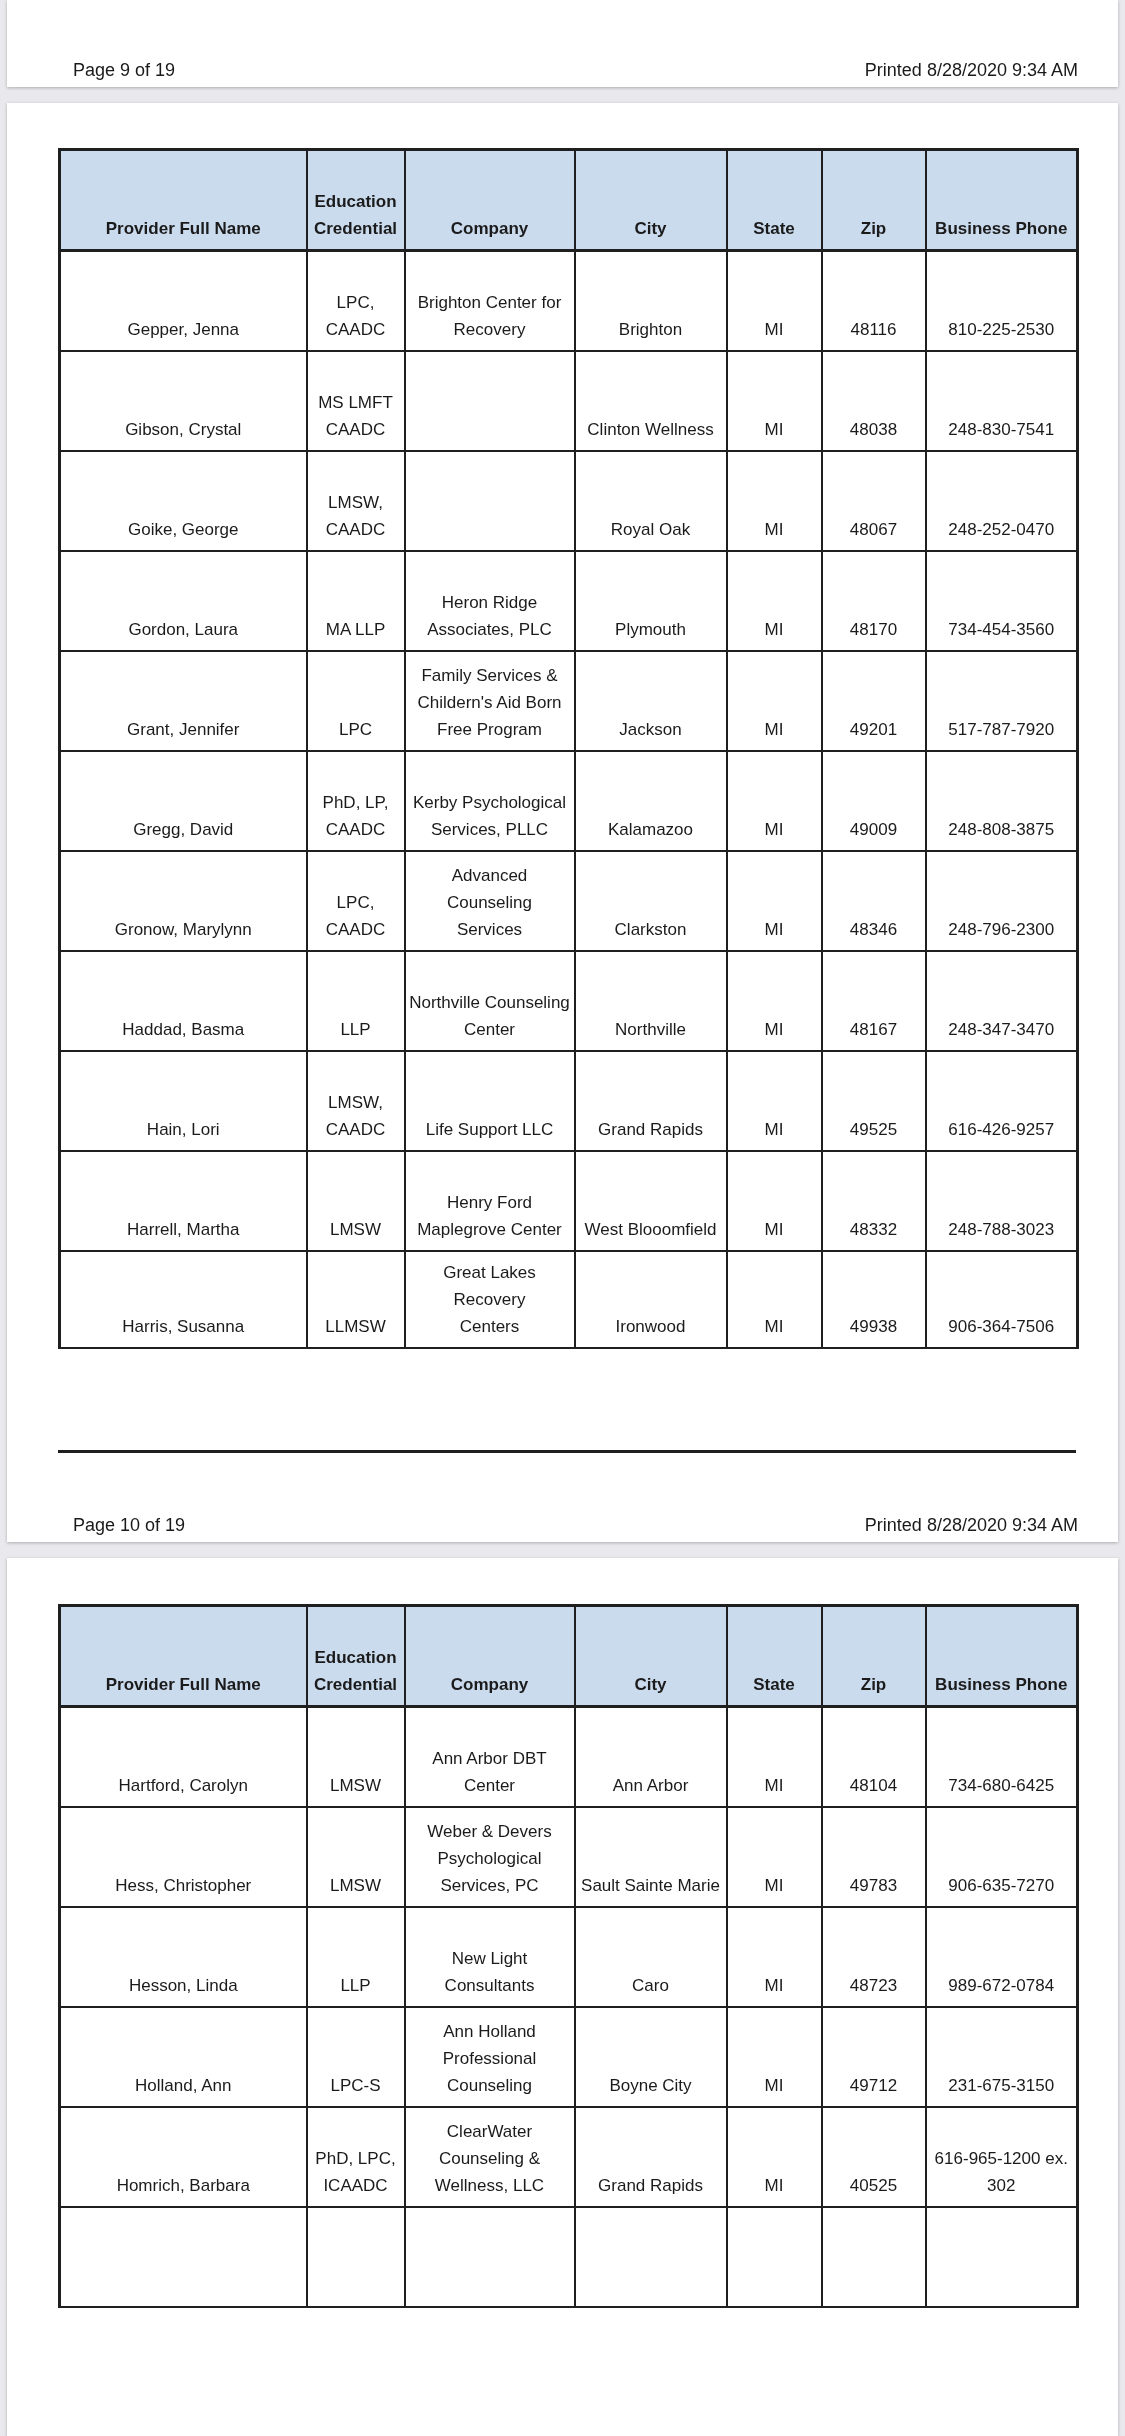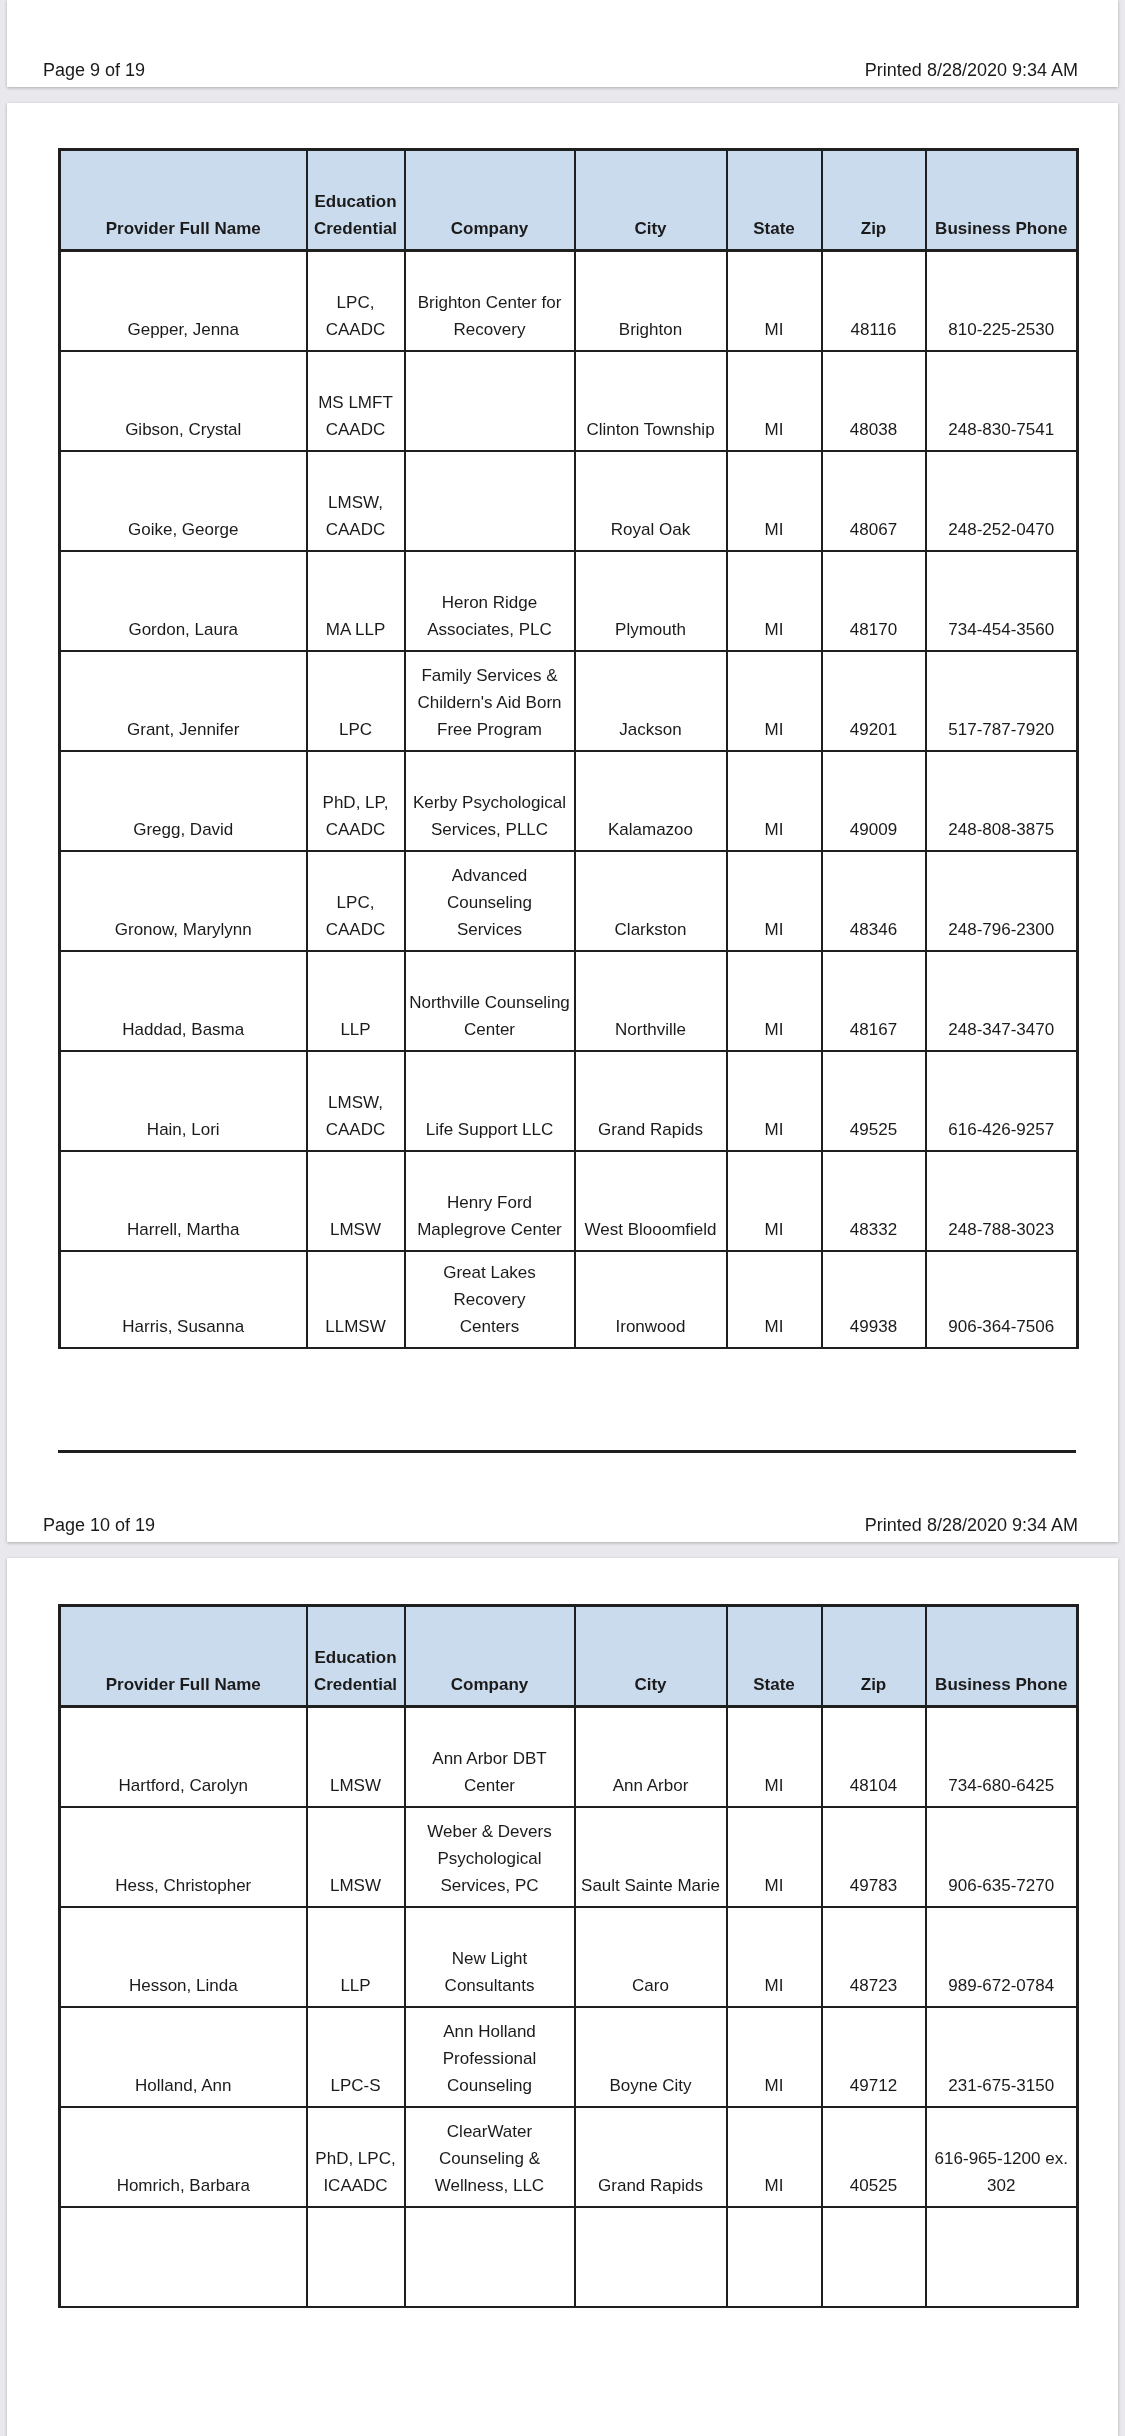--- a/index.html
+++ b/index.html
@@ -13,21 +13,21 @@
     color:var(--tc);
   }
   .page{
     position:absolute;left:7px;width:1111px;background:var(--page);
     box-shadow:0 1px 3px rgba(0,0,0,.26);
   }
   #p1{top:0;height:87px;}
   #p2{top:103px;height:1439px;}
   #p3{top:1558px;height:878px;overflow:hidden;}
   .page-footer{
-    position:absolute;left:36px;right:40px;bottom:7px;
+    position:absolute;left:66px;right:40px;bottom:7px;
     display:flex;justify-content:space-between;align-items:baseline;
     font-size:18px;line-height:20px;color:#1a1a1a;
   }
   .doc-table{
     position:absolute;left:51px;width:1018px;table-layout:fixed;
     border-collapse:collapse;background:var(--page);
     border:3px solid var(--bc);
   }
   #p2 .doc-table{top:45px;border-bottom:2px solid var(--bc);}
   #p3 .doc-table{top:46px;border-bottom:0;}
@@ -99,21 +99,21 @@
           <td>Brighton</td>
           <td>MI</td>
           <td>48116</td>
           <td>810-225-2530</td>
         </tr>
         <tr>
           <td>Gibson, Crystal</td>
           <td>MS LMFT
 CAADC</td>
           <td></td>
-          <td>Clinton Township</td>
+          <td>Clinton Wellness</td>
           <td>MI</td>
           <td>48038</td>
           <td>248-830-7541</td>
         </tr>
         <tr>
           <td>Goike, George</td>
           <td>LMSW,
 CAADC</td>
           <td></td>
           <td>Royal Oak</td>

